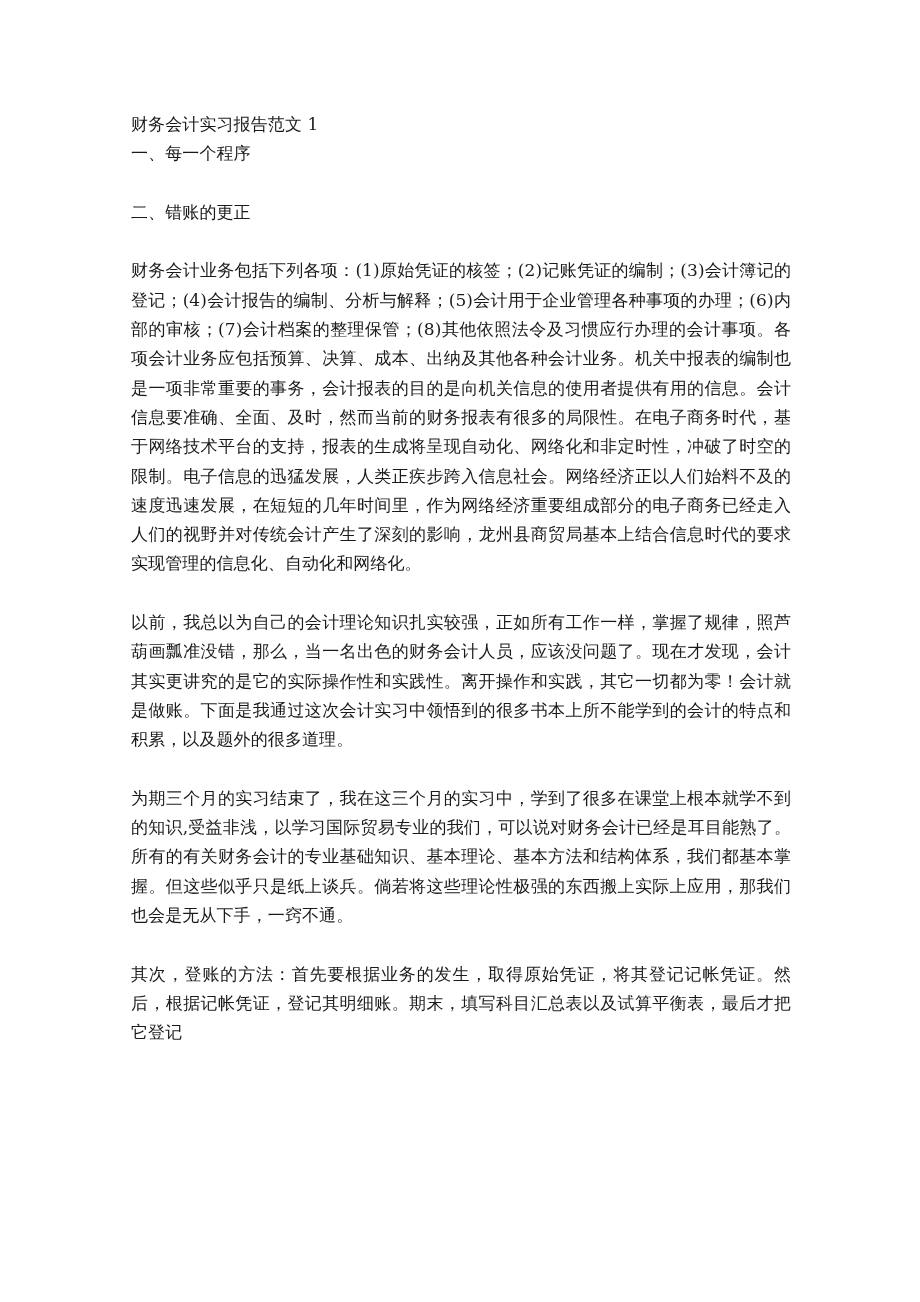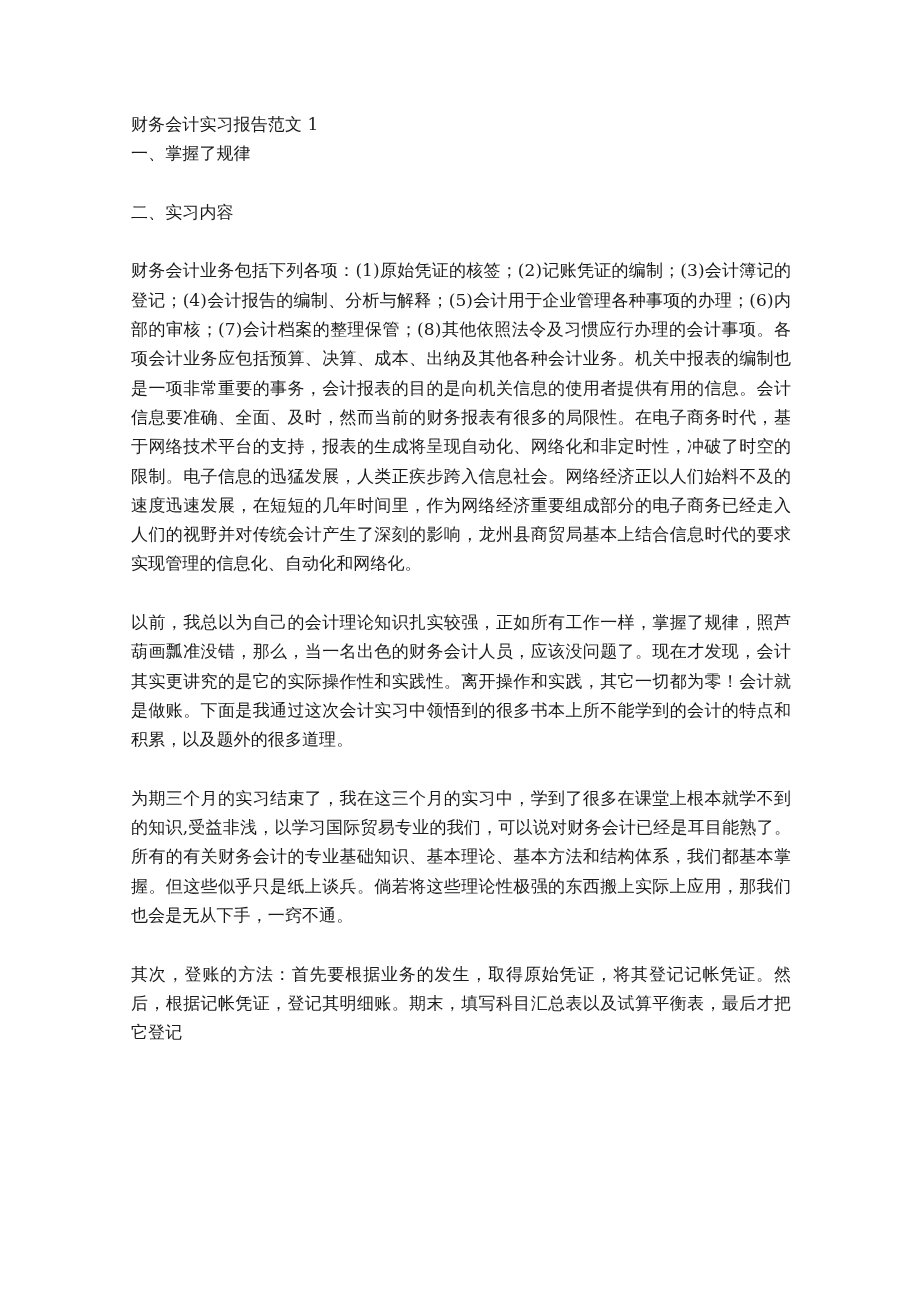--- a/index.html
+++ b/index.html
@@ -67,25 +67,25 @@
   }
 </style>
 </head>
 <body>
 
 <div class="page">
   <div class="doc-body">
 
     <div class="heading-block">
       <p class="doc-line">财务会计实习报告范文 1</p>
-      <p class="doc-line">一、掌握了规律</p>
+      <p class="doc-line">一、每一个程序</p>
     </div>
 
 
-    <p class="doc-para">二、实习内容</p>
+    <p class="doc-para">二、错账的更正</p>
 
     <p class="doc-para">财务会计业务包括下列各项：(1)原始凭证的核签；(2)记账凭证的编制；(3)会计簿记的登记；(4)会计报告的编制、分析与解释；(5)会计用于企业管理各种事项的办理；(6)内部的审核；(7)会计档案的整理保管；(8)其他依照法令及习惯应行办理的会计事项。各项会计业务应包括预算、决算、成本、出纳及其他各种会计业务。机关中报表的编制也是一项非常重要的事务，会计报表的目的是向机关信息的使用者提供有用的信息。会计信息要准确、全面、及时，然而当前的财务报表有很多的局限性。在电子商务时代，基于网络技术平台的支持，报表的生成将呈现自动化、网络化和非定时性，冲破了时空的限制。电子信息的迅猛发展，人类正疾步跨入信息社会。网络经济正以人们始料不及的速度迅速发展，在短短的几年时间里，作为网络经济重要组成部分的电子商务已经走入人们的视野并对传统会计产生了深刻的影响，龙州县商贸局基本上结合信息时代的要求实现管理的信息化、自动化和网络化。</p>
 
     <p class="doc-para">以前，我总以为自己的会计理论知识扎实较强，正如所有工作一样，掌握了规律，照芦葫画瓢准没错，那么，当一名出色的财务会计人员，应该没问题了。现在才发现，会计其实更讲究的是它的实际操作性和实践性。离开操作和实践，其它一切都为零！会计就是做账。下面是我通过这次会计实习中领悟到的很多书本上所不能学到的会计的特点和积累，以及题外的很多道理。</p>
 
     <p class="doc-para">为期三个月的实习结束了，我在这三个月的实习中，学到了很多在课堂上根本就学不到的知识,受益非浅，以学习国际贸易专业的我们，可以说对财务会计已经是耳目能熟了。所有的有关财务会计的专业基础知识、基本理论、基本方法和结构体系，我们都基本掌握。但这些似乎只是纸上谈兵。倘若将这些理论性极强的东西搬上实际上应用，那我们也会是无从下手，一窍不通。</p>
 
 
     <p class="doc-para">其次，登账的方法：首先要根据业务的发生，取得原始凭证，将其登记记帐凭证。然后，根据记帐凭证，登记其明细账。期末，填写科目汇总表以及试算平衡表，最后才把它登记</p>
 

